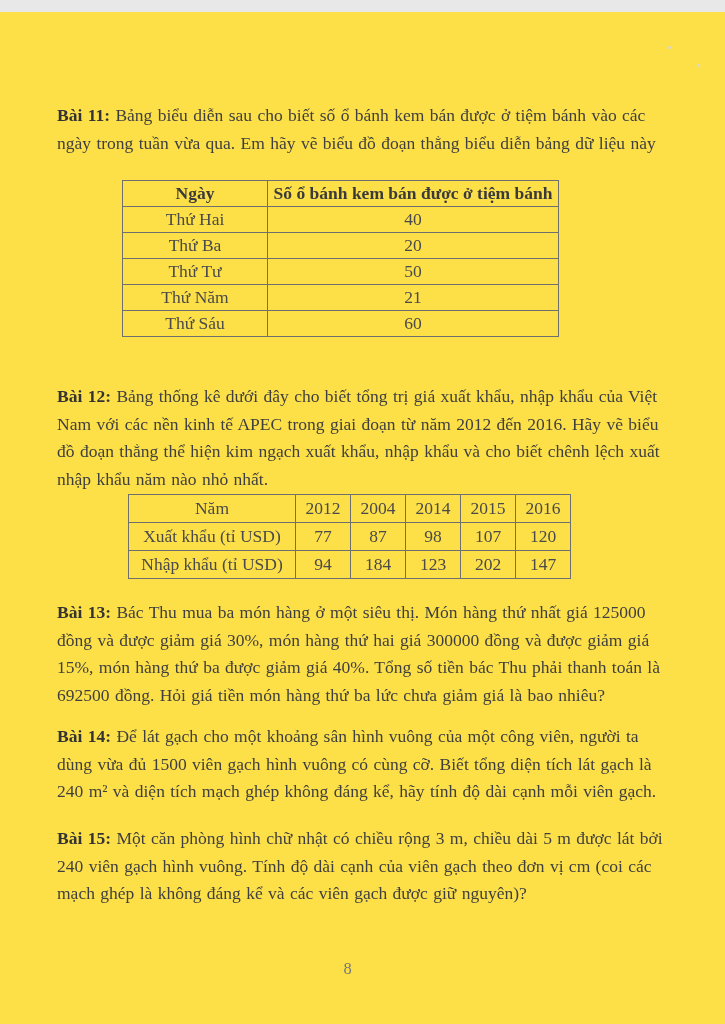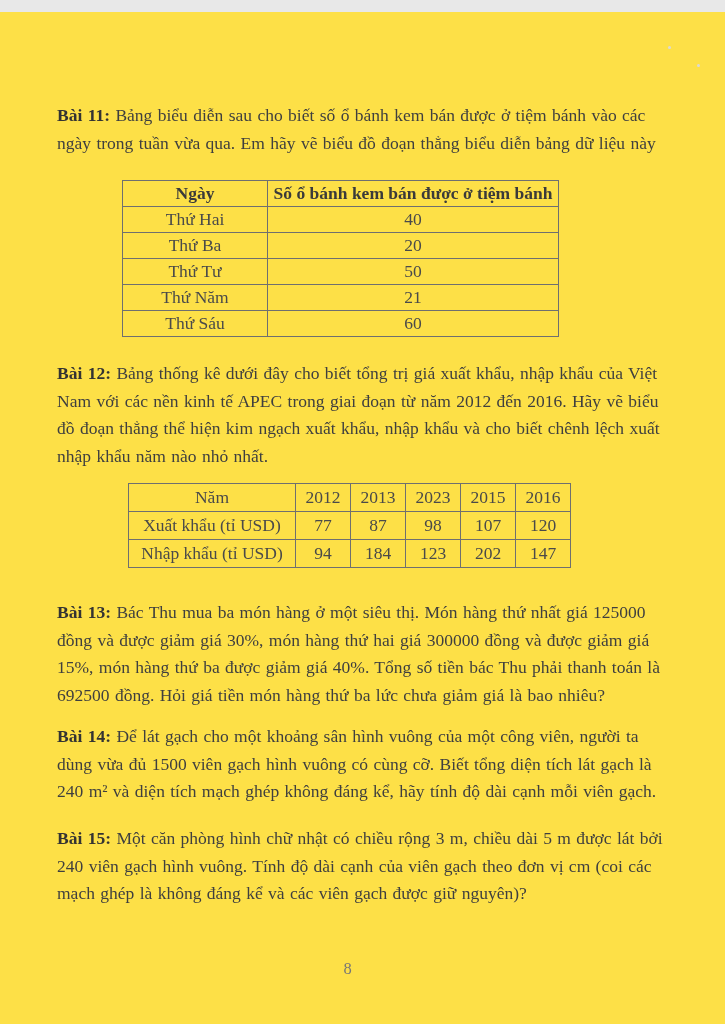--- a/index.html
+++ b/index.html
@@ -46,21 +46,21 @@
     font-weight: normal;
     overflow: hidden;
     white-space: nowrap;
   }
   table.cake-table { left: 122px; top: 168px; }
   table.cake-table th { font-weight: bold; color: #3a3a3a; }
   table.cake-table tr { height: 26px; }
   table.cake-table col.c0 { width: 145px; }
   table.cake-table col.c1 { width: 291px; }
 
-  table.trade-table { left: 128px; top: 471px; }
+  table.trade-table { left: 128px; top: 482px; }
   table.trade-table tr { height: 28px; }
   table.trade-table col.c0 { width: 167px; }
   table.trade-table col.cy { width: 55px; }
 
   .source-note {
     position: absolute;
     top: 559px;
     right: 100px;
     font-size: 17.5px;
     font-style: italic;
@@ -125,40 +125,40 @@
       <td>Thứ Năm</td>
       <td>21</td>
     </tr>
     <tr>
       <td>Thứ Sáu</td>
       <td>60</td>
     </tr>
   </tbody>
     </table>
 
-  <div class="para" style="top:348px">
+  <div class="para" style="top:371px">
     <span class="label">Bài 12:</span>
     <span>Bảng thống kê dưới đây cho biết tổng trị giá xuất khẩu, nhập khẩu của Việt Nam với các nền kinh tế APEC trong giai đoạn từ năm 2012 đến 2016. Hãy vẽ biểu đồ đoạn thẳng thể hiện kim ngạch xuất khẩu, nhập khẩu và cho biết chênh lệch xuất nhập khẩu năm nào nhỏ nhất.</span>
   </div>
 
   <table class="doc-table trade-table">
     <colgroup>
         <col class="c0">
         <col class="cy">
         <col class="cy">
         <col class="cy">
         <col class="cy">
         <col class="cy">
       </colgroup>
     <tbody>
         <tr>
       <th>Năm</th>
       <th>2012</th>
-      <th>2013</th>
-      <th>2023</th>
+      <th>2004</th>
+      <th>2014</th>
       <th>2015</th>
       <th>2016</th>
     </tr>
     <tr>
       <td>Xuất khẩu (tỉ USD)</td>
       <td>77</td>
       <td>87</td>
       <td>98</td>
       <td>107</td>
       <td>120</td>

